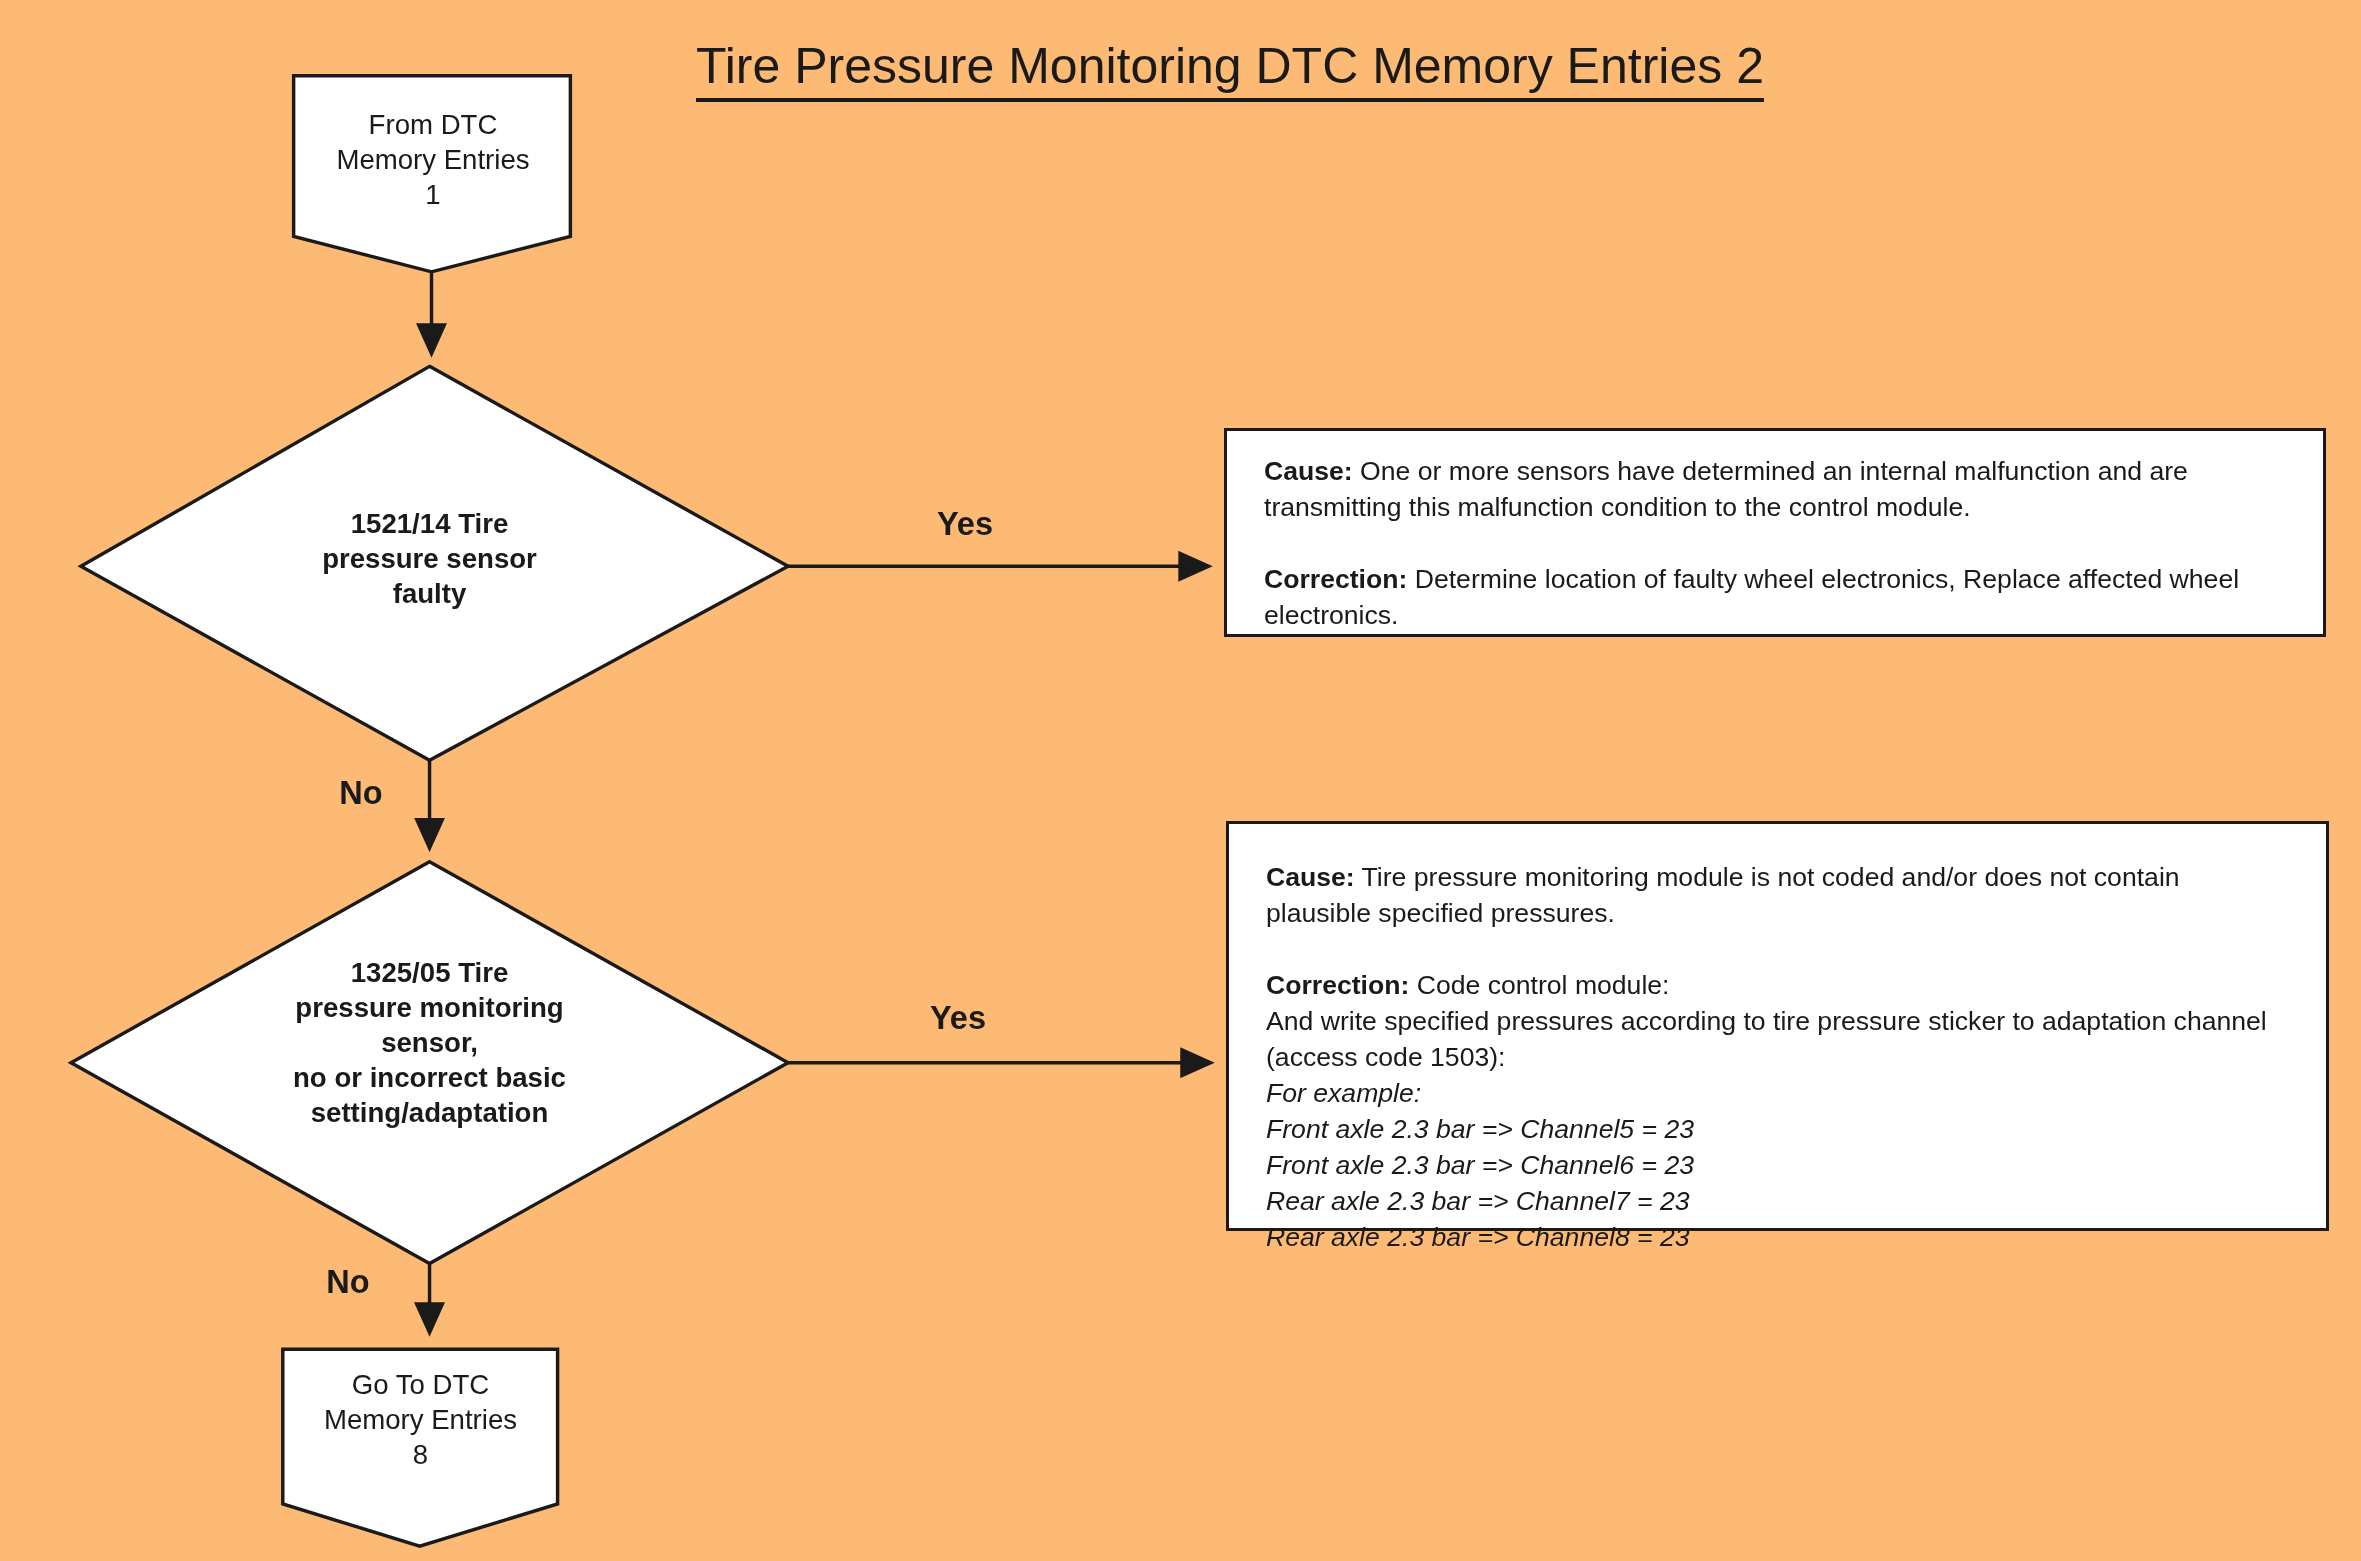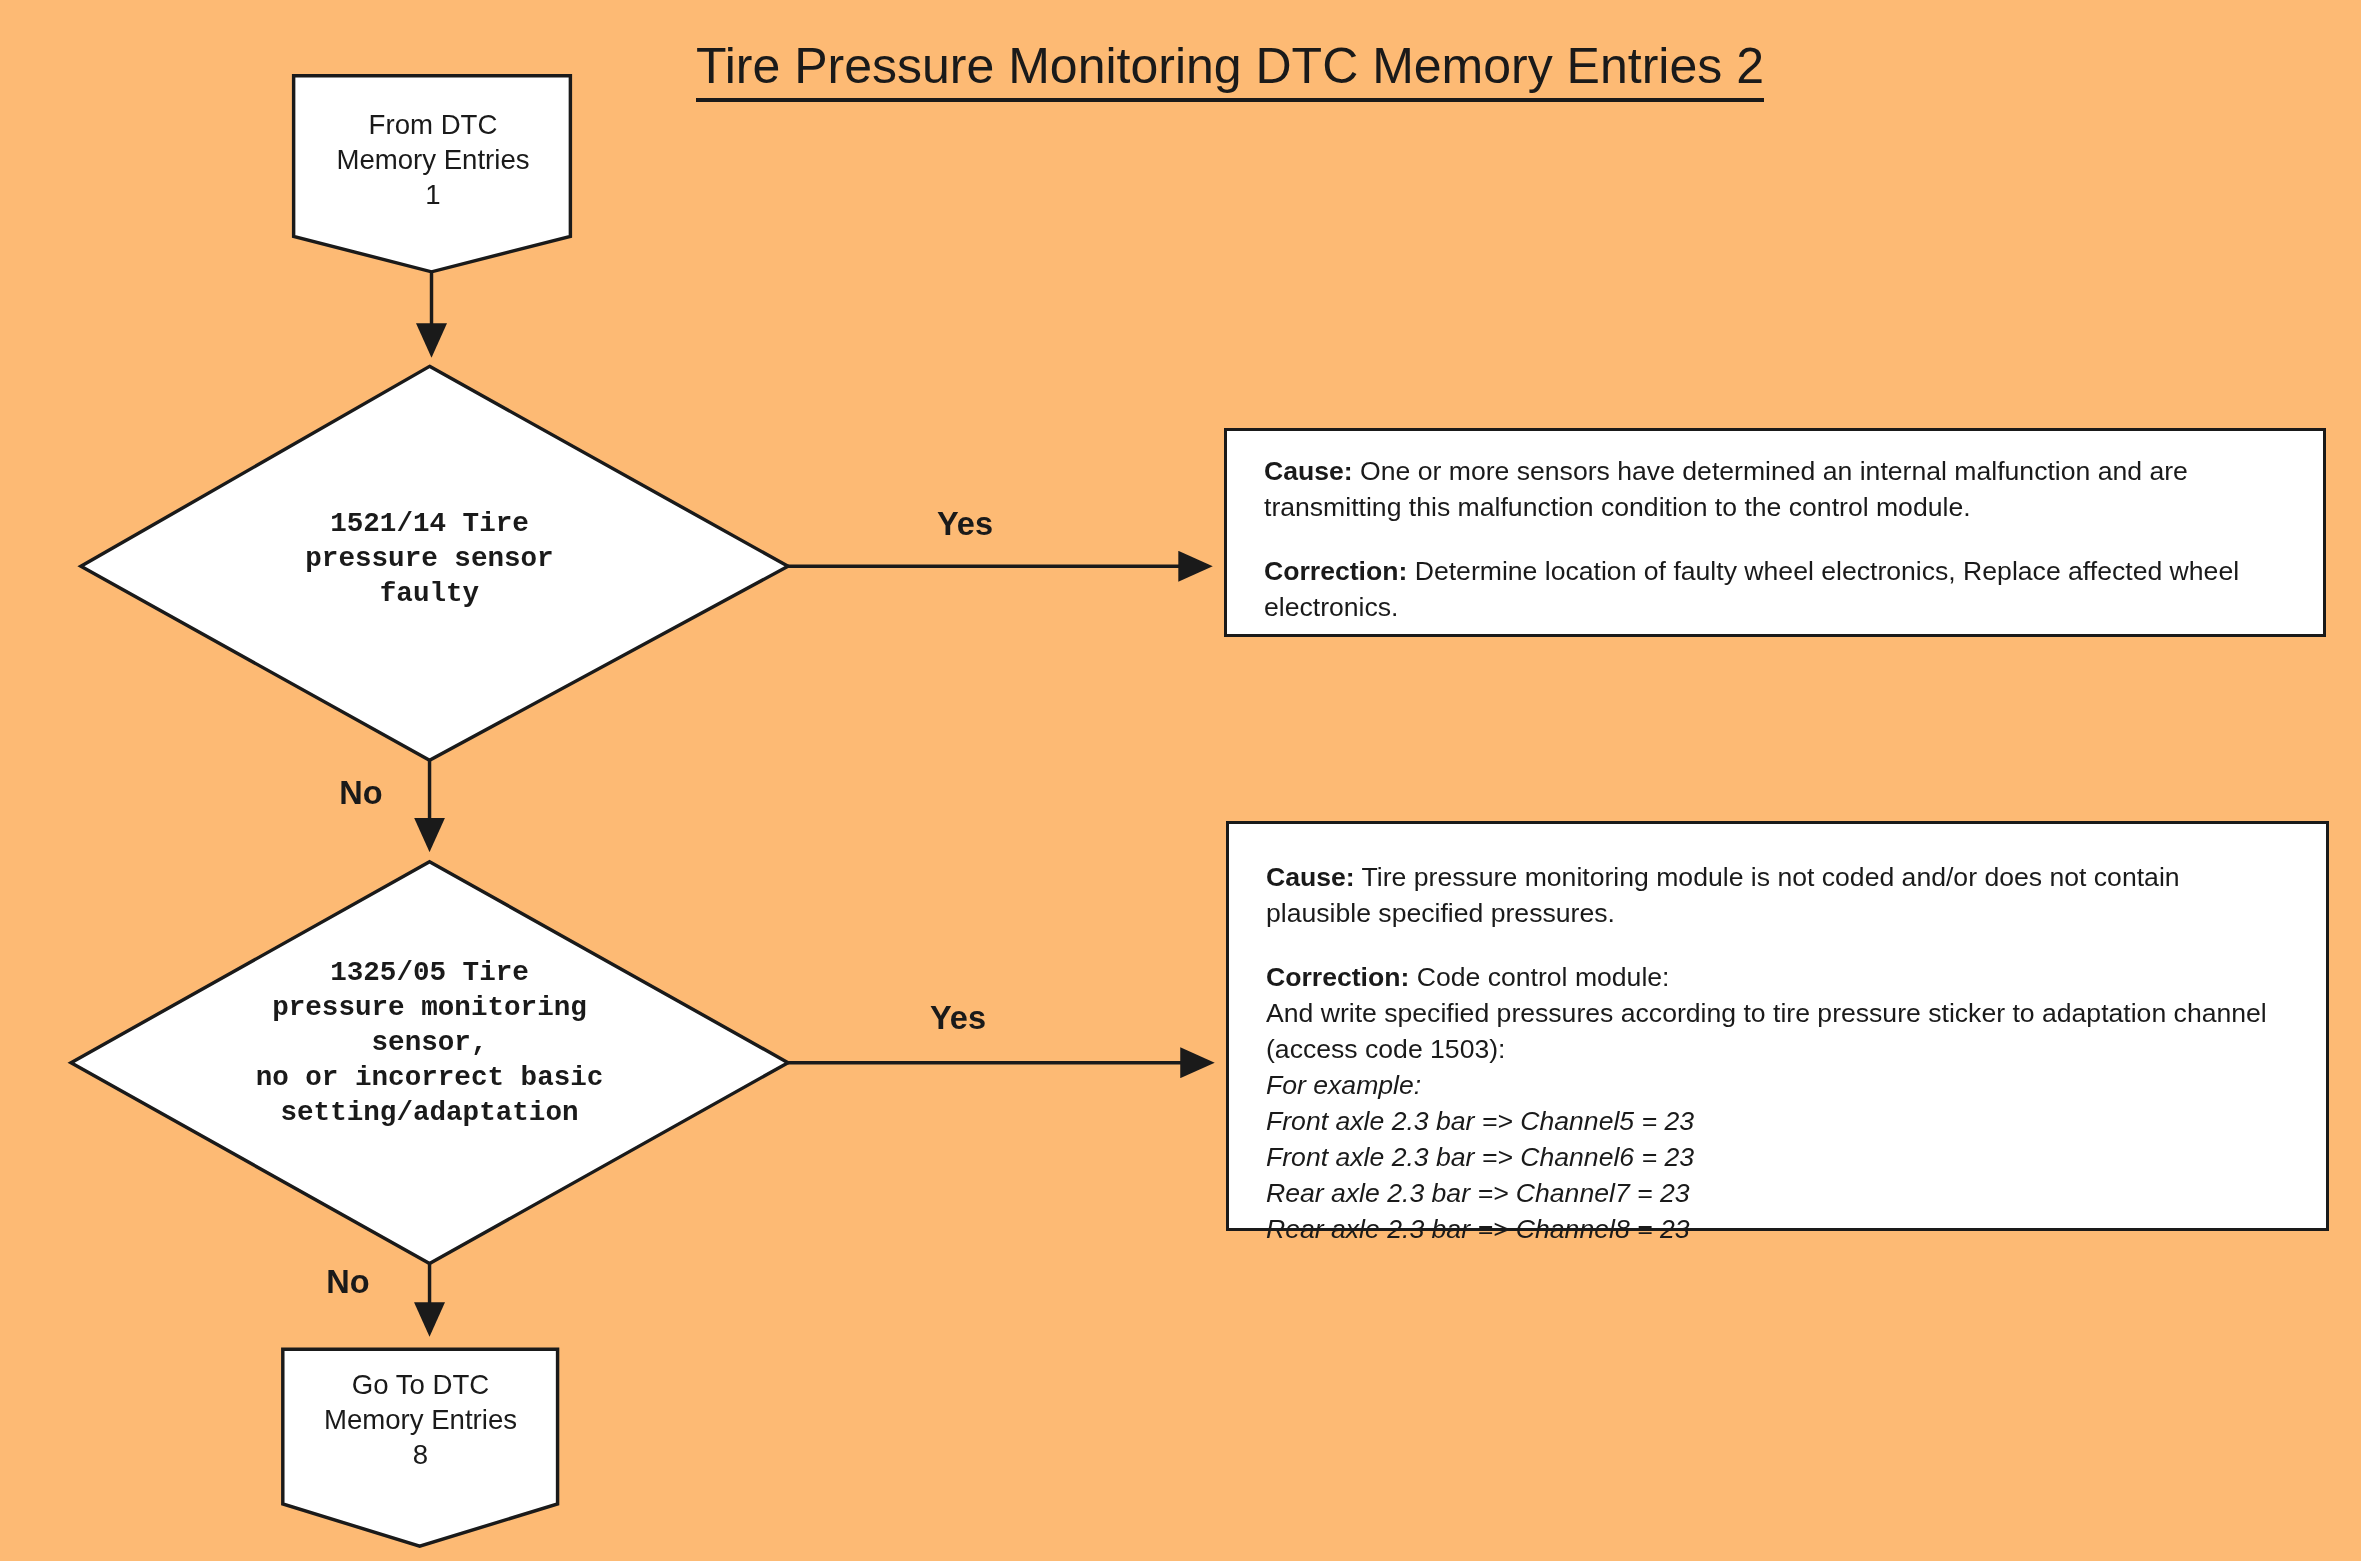--- a/index.html
+++ b/index.html
@@ -37,42 +37,42 @@
     padding-bottom: 3.9px;
     line-height: 1.1;
   }
   .node-text {
     position: absolute;
     text-align: center;
     font-size: 27.6px;
     line-height: 35px;
     white-space: pre-line;
   }
-  .node-text.bold { font-weight: bold; font-family: Liberation Mono, monospace; }
+  .node-text.bold { font-weight: bold; }
   .edge-label {
     position: absolute;
     width: 148px;
     text-align: center;
     font-size: 32.5px;
     font-weight: bold;
     line-height: 39px;
   }
   .info-box {
     position: absolute;
     box-sizing: border-box;
     border: 3.9px solid #1a1a1a;
     background: #ffffff;
     font-size: 26.6px;
     line-height: 36px;
   }
   .info-box .inner { padding: 0 37px; }
   #box1 .inner { padding-top: 21.7px; }
   #box2 .inner { padding-top: 35px; }
   .info-box p { margin: 0; }
-  .info-box p.gap { margin-top: 28px; }
+  .info-box p.gap { margin-top: 36px; }
   .it { font-style: italic; }
 </style>
 </head>
 <body>
 
 <div id="canvas">
 
   <svg id="flow-svg" width="2361" height="1561" viewBox="0 0 2397 1585">
     <defs>
       <marker id="arrow" markerWidth="10" markerHeight="9" refX="8.5" refY="4.5" orient="auto" markerUnits="strokeWidth">

